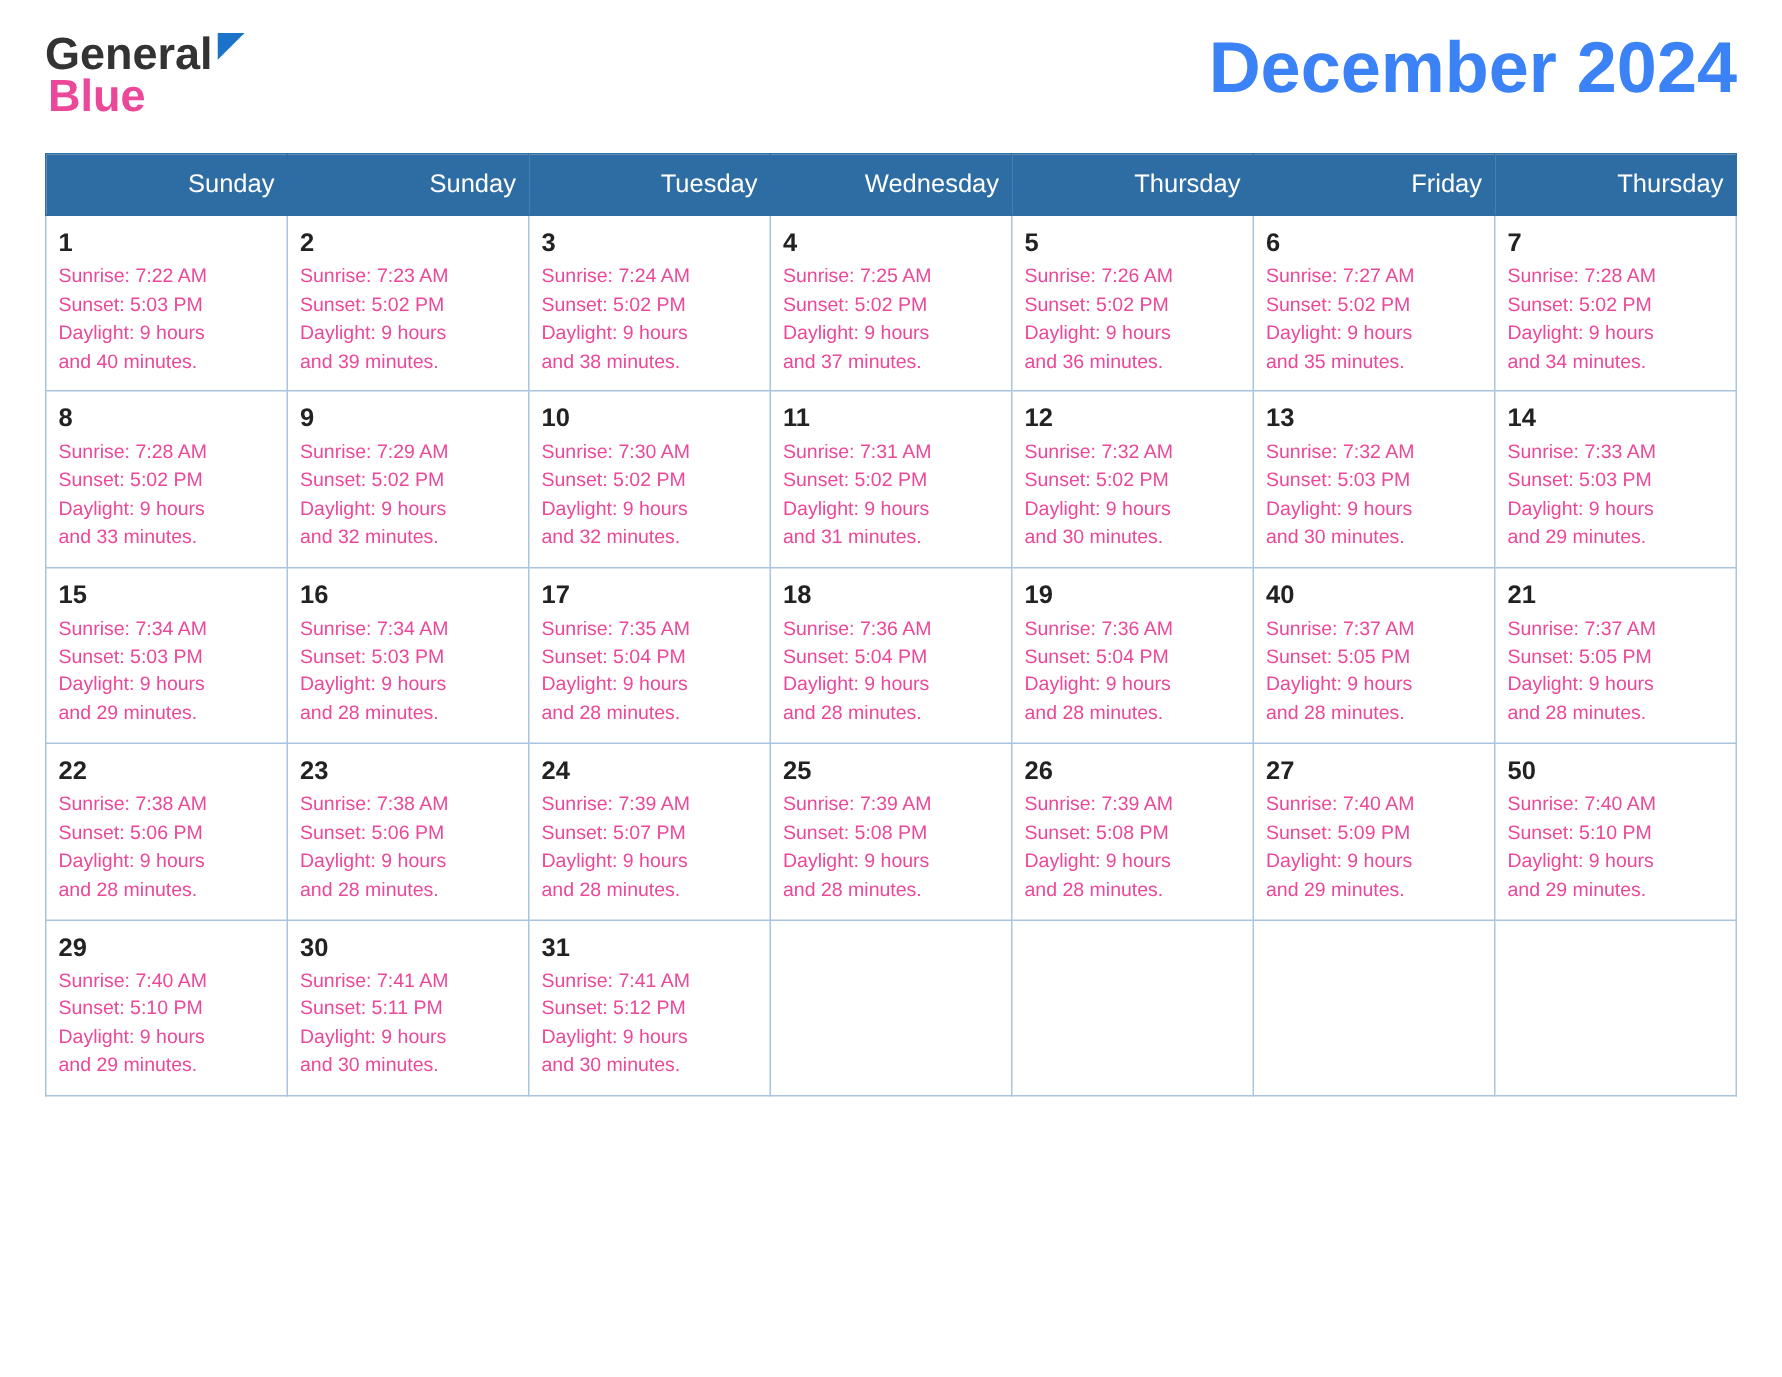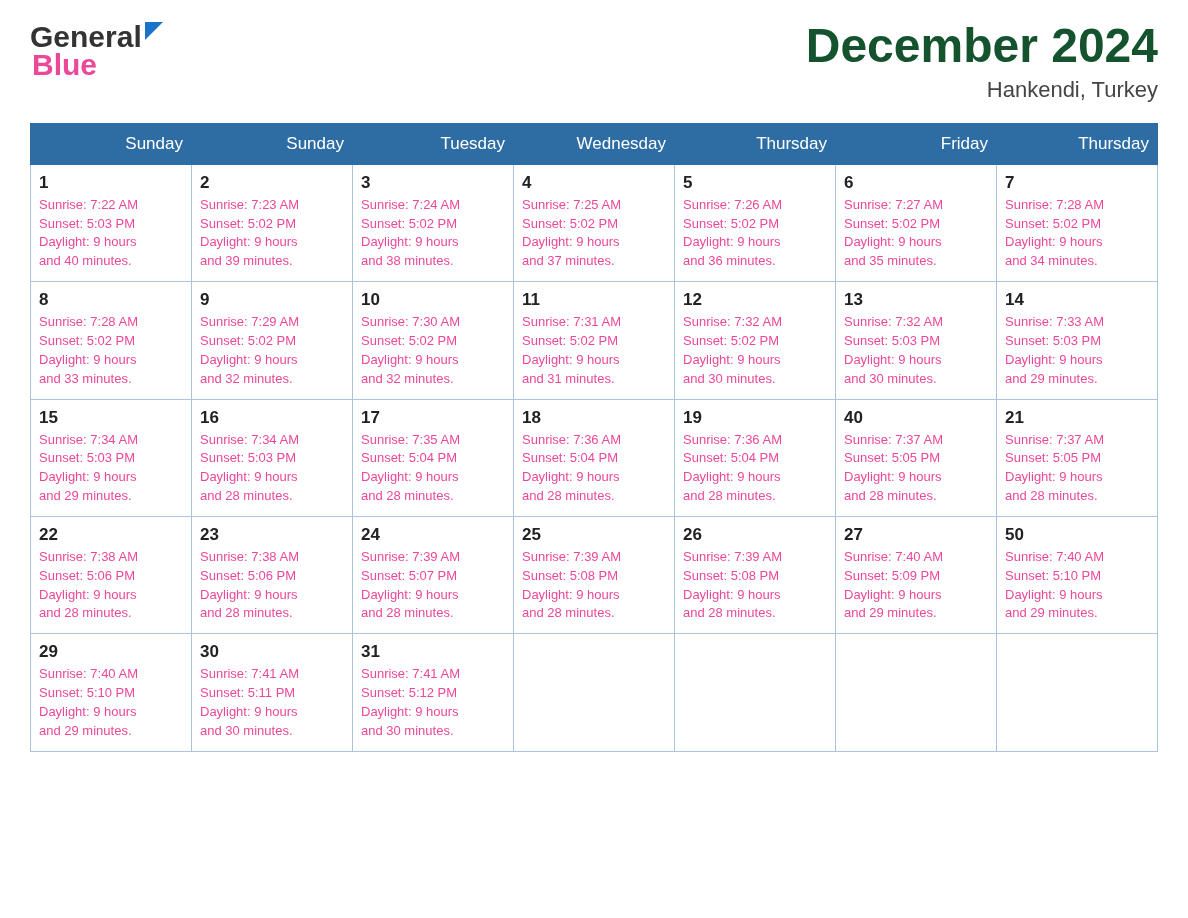--- a/index.html
+++ b/index.html
@@ -20,21 +20,21 @@
       display: flex;
       flex-direction: column;
       align-items: flex-start;
     }
     .title-area {
       text-align: right;
     }
     .month-title {
       font-size: 48px;
       font-weight: bold;
-      color: #14532d;
+      color: #3b82f6;
       line-height: 1.1;
     }
     .location {
       font-size: 22px;
       color: #444;
       margin-top: 4px;
     }
     table {
       width: 100%;
       border-collapse: collapse;
@@ -86,21 +86,20 @@
       <span style="display:inline-block;margin-left:3px;margin-top:2px;">
         <svg width="22" height="22" viewBox="0 0 22 22">
             <polygon points="0,0 18,0 0,18" fill="#1a73c9"></polygon>
           </svg>
       </span>
     </div>
     <div style="font-size:30px;font-weight:bold;color:#ec4899;margin-top:-6px;margin-left:2px;">Blue</div>
   </div>
   <div class="title-area">
     <div class="month-title">December 2024</div>
-    <div class="location">Hankendi, Turkey</div>
   </div>
 </div>
 
 <table>
   <thead>
     <tr id="weekday-header">
     <th>Sunday</th>
         <th>Sunday</th>
         <th>Tuesday</th>
         <th>Wednesday</th>

